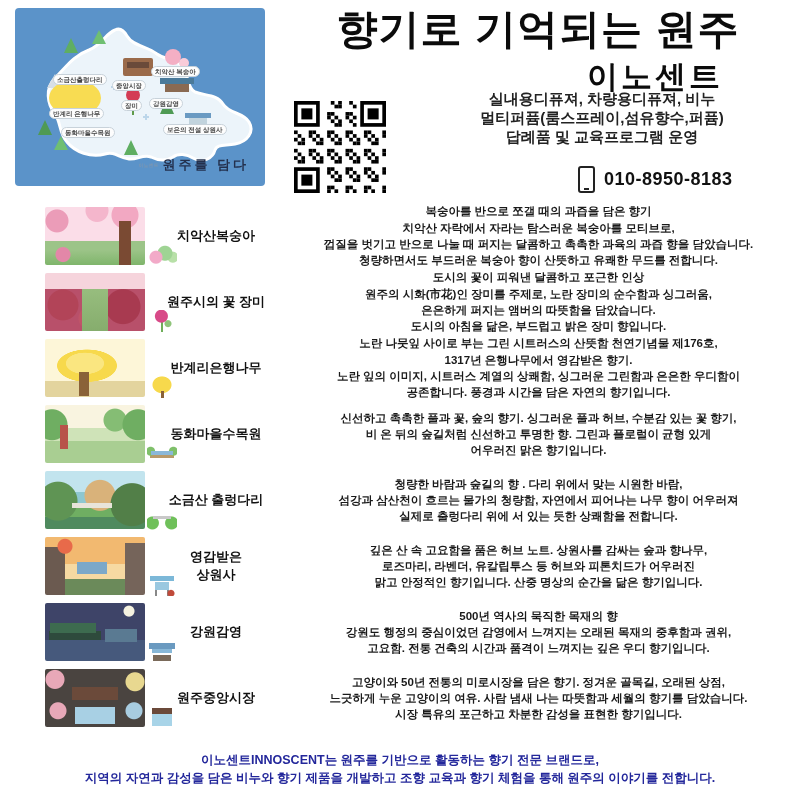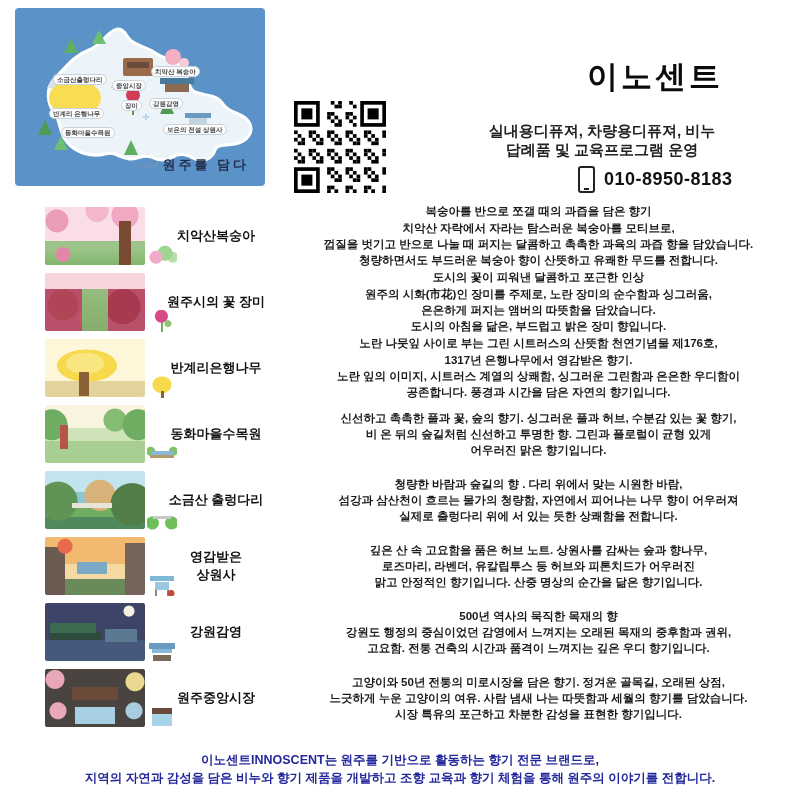--- a/index.html
+++ b/index.html
@@ -19,21 +19,21 @@
   .map-caption { position:absolute; right:16px; bottom:12px; text-align:right; }
   .map-caption .pre { font-size:5px; color:#8a97a8; margin-right:4px; vertical-align:2px; }
   .map-caption .main { font-size:13px; font-weight:bold; color:#23304d; letter-spacing:3px; }
 
   
   .main-title { position:absolute; left:278px; top:2px; width:520px; text-align:center;
     font-size:41px; font-weight:bold; letter-spacing:1px; color:#0b0b0b; white-space:nowrap; }
   .brand-title { position:absolute; left:480px; top:56px; width:350px; text-align:center;
     font-size:31px; font-weight:bold; letter-spacing:3px; color:#0b0b0b; }
   .qr { position:absolute; left:294px; top:101px; width:92px; height:92px; background:#fff; }
-  .services { position:absolute; left:408px; top:121px; width:388px; text-align:center;
+  .services { position:absolute; left:408px; top:89px; width:388px; text-align:center;
     font-size:15px; font-weight:bold; line-height:19px; color:#222; }
   .services .svc-underline { }
   .phone-row { position:absolute; left:578px; top:166px; display:flex; align-items:center; gap:9px; }
   .phone-icon { width:17px; height:27px; border:2px solid #222; border-radius:3px; position:relative; }
   .phone-icon::after { content:""; position:absolute; left:4px; bottom:1px; width:5px; height:2px; background:#222; }
   .phone-number { font-size:18px; font-weight:bold; letter-spacing:0.5px; color:#111; }
 
   
   .scent-list { position:absolute; left:0; top:203px; width:800px; }
   .scent-row { height:66px; display:flex; align-items:center; position:relative; }
@@ -182,20 +182,21 @@
     <span class="map-label ml-3">장미</span>
     <span class="map-label ml-4">강원감영</span>
     <span class="map-label ml-5">반계리 은행나무</span>
     <span class="map-label ml-6">동화마을수목원</span>
     <span class="map-label ml-7">보은의 전설 상원사</span>
     <div class="map-caption">
       <span class="pre">이노센트</span><span class="main">원주를 담다</span>
     </div>
   </div>
 
+  <div class="main-title">향기로 기억되는 원주</div>
   <div class="brand-title">이노센트</div>
   <svg class="qr" viewBox="0 0 100 100" id="qr-svg">
       <rect width="100" height="100" fill="#fff"></rect>
       <rect x="40" y="0" width="4" height="4" fill="#000"></rect>
       <rect x="48" y="0" width="4" height="4" fill="#000"></rect>
       <rect x="60" y="0" width="4" height="4" fill="#000"></rect>
       <rect x="44" y="4" width="4" height="4" fill="#000"></rect>
       <rect x="48" y="4" width="4" height="4" fill="#000"></rect>
       <rect x="64" y="4" width="4" height="4" fill="#000"></rect>
       <rect x="36" y="12" width="4" height="4" fill="#000"></rect>
@@ -337,20 +338,21 @@
       <rect x="8" y="8" width="12" height="12" fill="#000"></rect>
       <rect x="72" y="0" width="28" height="28" fill="#000"></rect>
       <rect x="76" y="4" width="20" height="20" fill="#fff"></rect>
       <rect x="80" y="8" width="12" height="12" fill="#000"></rect>
       <rect x="0" y="72" width="28" height="28" fill="#000"></rect>
       <rect x="4" y="76" width="20" height="20" fill="#fff"></rect>
       <rect x="8" y="80" width="12" height="12" fill="#000"></rect>
     </svg>
   <div class="services">
     <div>실내용디퓨져, 차량용디퓨져, 비누</div>
+    <div>멀티퍼퓸(룸스프레이,섬유향수,퍼퓸)</div>
     <div class="svc-underline">답례품 및 교육프로그램 운영</div>
   </div>
   <div class="phone-row">
     <div class="phone-icon"></div>
     <div class="phone-number">010-8950-8183</div>
   </div>
 
   <div class="scent-list" id="scent-list">
       <div class="scent-row">
       <div class="thumb thumb-peach"></div>

